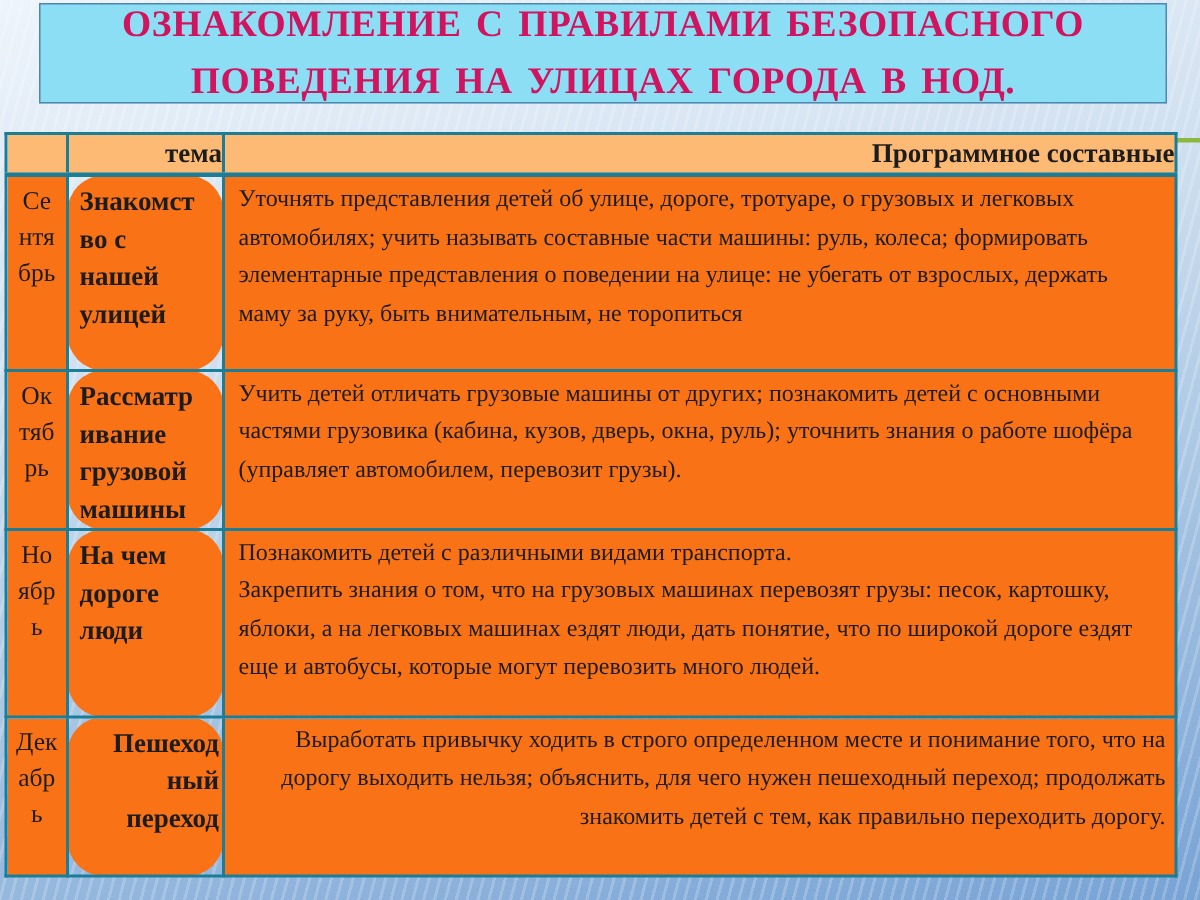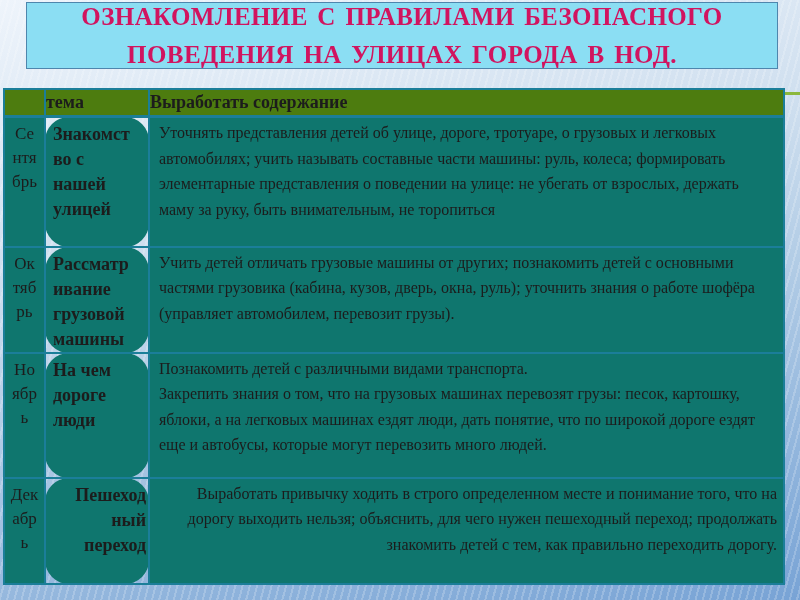--- a/index.html
+++ b/index.html
@@ -23,29 +23,29 @@
   }
   .green-line{
     position:absolute;left:780px;top:92px;width:20px;height:3px;background:#8cb83d;
   }
   table.plan{
     position:absolute;left:3px;top:88px;width:780px;height:497px;
     border-collapse:collapse;table-layout:fixed;
   }
   table.plan td{
     border:2px solid #1b7e99;
-    background:#0f766e;
+    background:#f97316;
     vertical-align:top;
     color:#1c1c1c;
     box-sizing:border-box;
     overflow:hidden;
   }
   tr.hdr td{
-    background:#4d7c0f;
-    text-align:left;vertical-align:middle;
+    background:#fdba74;
+    text-align:right;vertical-align:middle;
     font-weight:bold;font-size:18px;
     border-bottom-width:3px;
     padding:2px 0;
   }
   col.c-month{width:41px;}
   col.c-theme{width:104px;}
   col.c-content{width:635px;}
   tr.hdr{height:27px;}
   tr.r1{height:130px;}
   tr.r2{height:103px;}
@@ -76,21 +76,21 @@
 <table class="plan">
   <colgroup>
       <col class="c-month">
       <col class="c-theme">
       <col class="c-content">
     </colgroup>
   <tbody>
       <tr class="hdr">
     <td></td>
     <td>тема</td>
-    <td>Выработать содержание</td>
+    <td>Программное составные</td>
   </tr>
   <tr class="r1">
     <td class="month">Се
 нтя
 брь</td>
     <td class="theme">Знакомст
 во с
 нашей
 улицей</td>
     <td class="content">Уточнять представления детей об улице, дороге, тротуаре, о грузовых и легковых автомобилях; учить называть составные части машины: руль, колеса; формировать элементарные представления о поведении на улице: не убегать от взрослых, держать маму за руку, быть внимательным, не торопиться</td>

